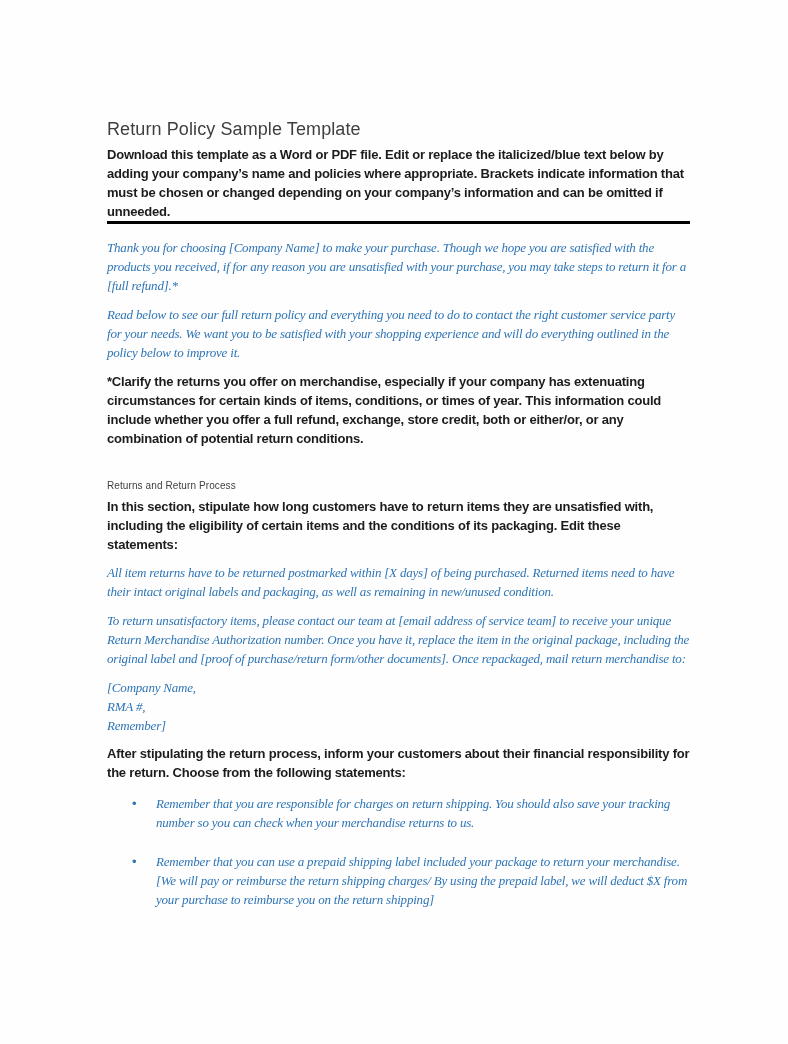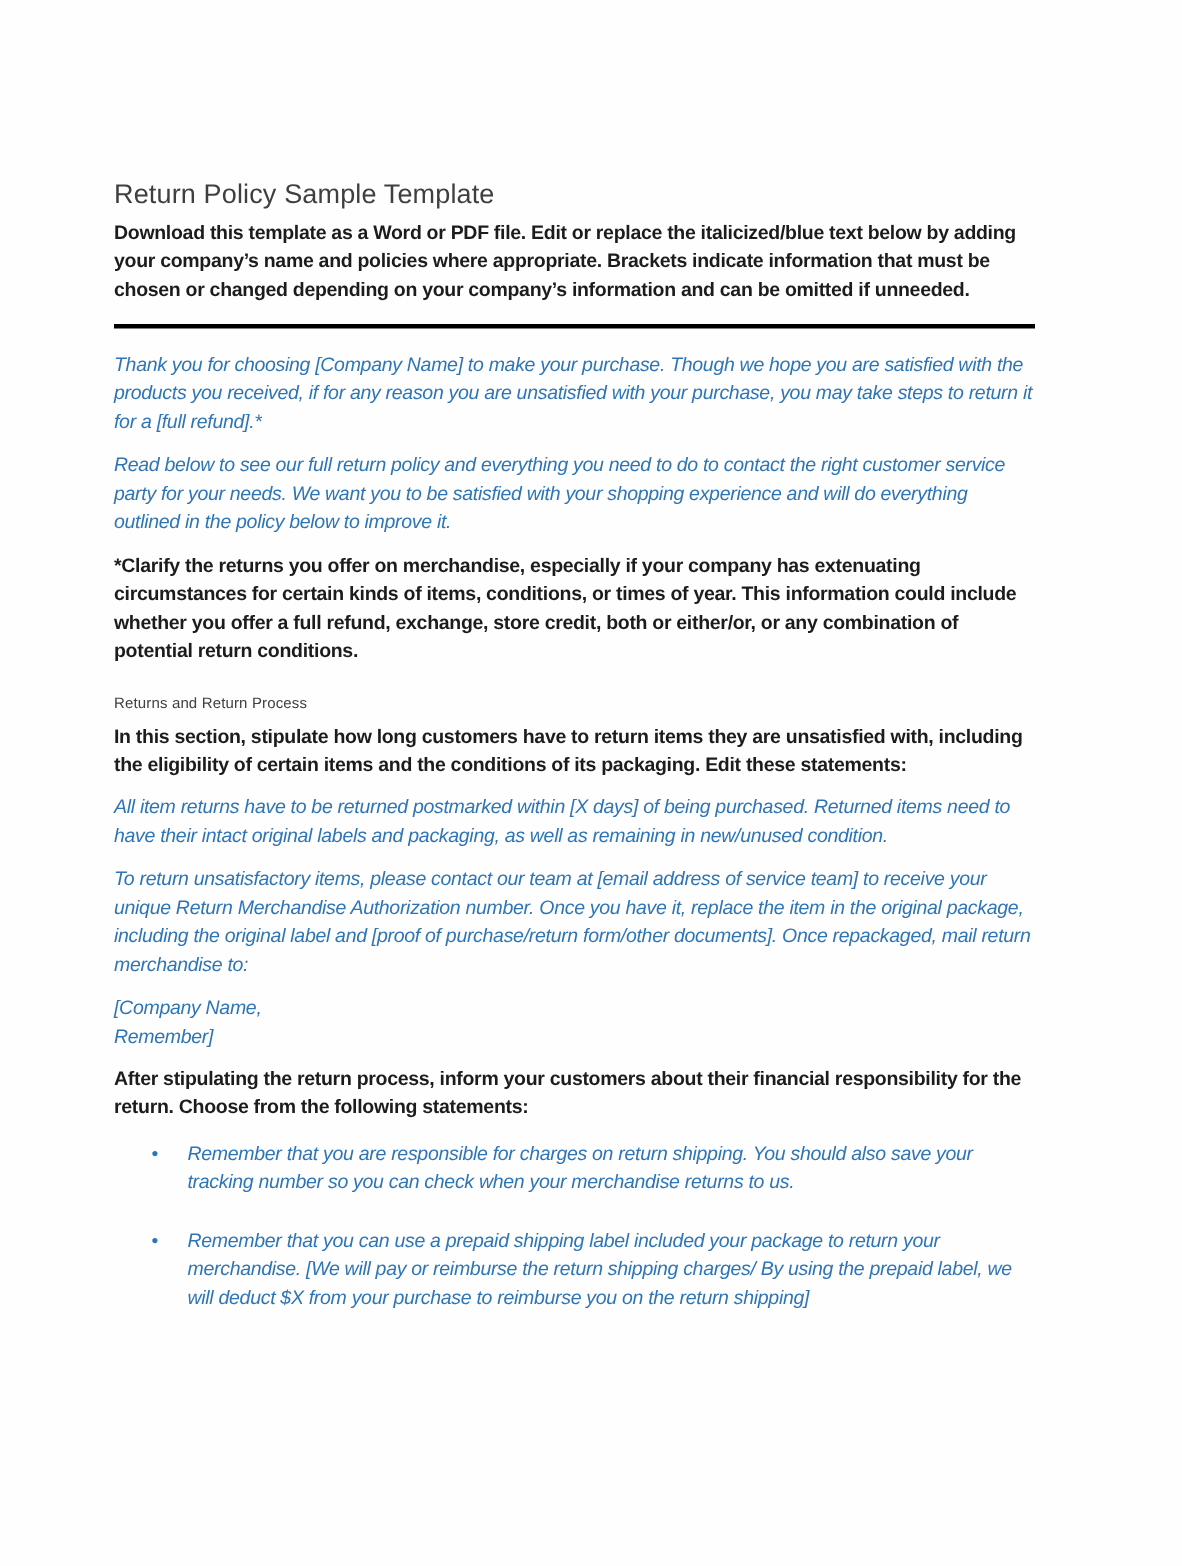--- a/index.html
+++ b/index.html
@@ -16,21 +16,21 @@
     height: 1044px;
     background: var(--page-bg);
     font-family: "Liberation Sans", "DejaVu Sans", sans-serif;
     color: var(--body-text);
     overflow: hidden;
   }
   .page {
     position: relative;
     width: 788px;
     height: 1044px;
-    padding: 118px 98px 0 76px;
+    padding: 118px 98px 0 107px;
   }
   h1 {
     margin: 0 0 5px 0;
     font-size: 18px;
     line-height: 22px;
     font-weight: 400;
     color: var(--heading-gray);
     letter-spacing: 0.1px;
   }
   h2 {
@@ -42,37 +42,38 @@
     letter-spacing: 0.1px;
   }
   p { margin: 0 0 10px 0; }
   .bold-note {
     font-size: 13px;
     line-height: 19px;
     font-weight: 700;
     color: var(--body-text);
     letter-spacing: -0.2px;
   }
-  .intro { margin-bottom: 14px; }
-  .clarify { margin-bottom: 17px; }
+  .intro { margin-bottom: 0; }
+  .clarify { margin-bottom: 28px; }
   .financial { margin-bottom: 12px; }
   .instruction { margin-bottom: 9px; }
   .divider {
     border: none;
     border-top: 3px solid var(--divider);
     margin: 0 0 14px 0;
     width: 100%;
   }
   .blue {
     color: var(--accent-blue);
     font-style: italic;
     font-size: 13px;
     line-height: 19px;
     font-weight: 400;
     letter-spacing: -0.2px;
+    font-family: Liberation Serif, serif;
   }
   .address {
     margin: 0 0 9px 0;
   }
   .address div { line-height: 19px; }
   ul.bullets {
     list-style: none;
     margin: 0;
     padding: 0 0 0 25px;
   }
@@ -109,20 +110,21 @@
   <h2>Returns and Return Process</h2>
 
   <p class="bold-note instruction">In this section, stipulate how long customers have to return items they are unsatisfied with, including the eligibility of certain items and the conditions of its packaging. Edit these statements:</p>
 
   <p class="blue">All item returns have to be returned postmarked within [X days] of being purchased. Returned items need to have their intact original labels and packaging, as well as remaining in new/unused condition.</p>
 
   <p class="blue">To return unsatisfactory items, please contact our team at [email address of service team] to receive your unique Return Merchandise Authorization number. Once you have it, replace the item in the original package, including the original label and [proof of purchase/return form/other documents]. Once repackaged, mail return merchandise to:</p>
 
   <div class="blue address">
     <div>[Company Name,</div>
+    <div>RMA #,</div>
     <div>Remember]</div>
   </div>
 
   <p class="bold-note financial">After stipulating the return process, inform your customers about their financial responsibility for the return. Choose from the following statements:</p>
 
   <ul class="bullets">
     <li>
       <span class="dot">•</span>
       <span class="blue bullet-text">Remember that you are responsible for charges on return shipping. You should also save your tracking number so you can check when your merchandise returns to us.</span>
     </li>

